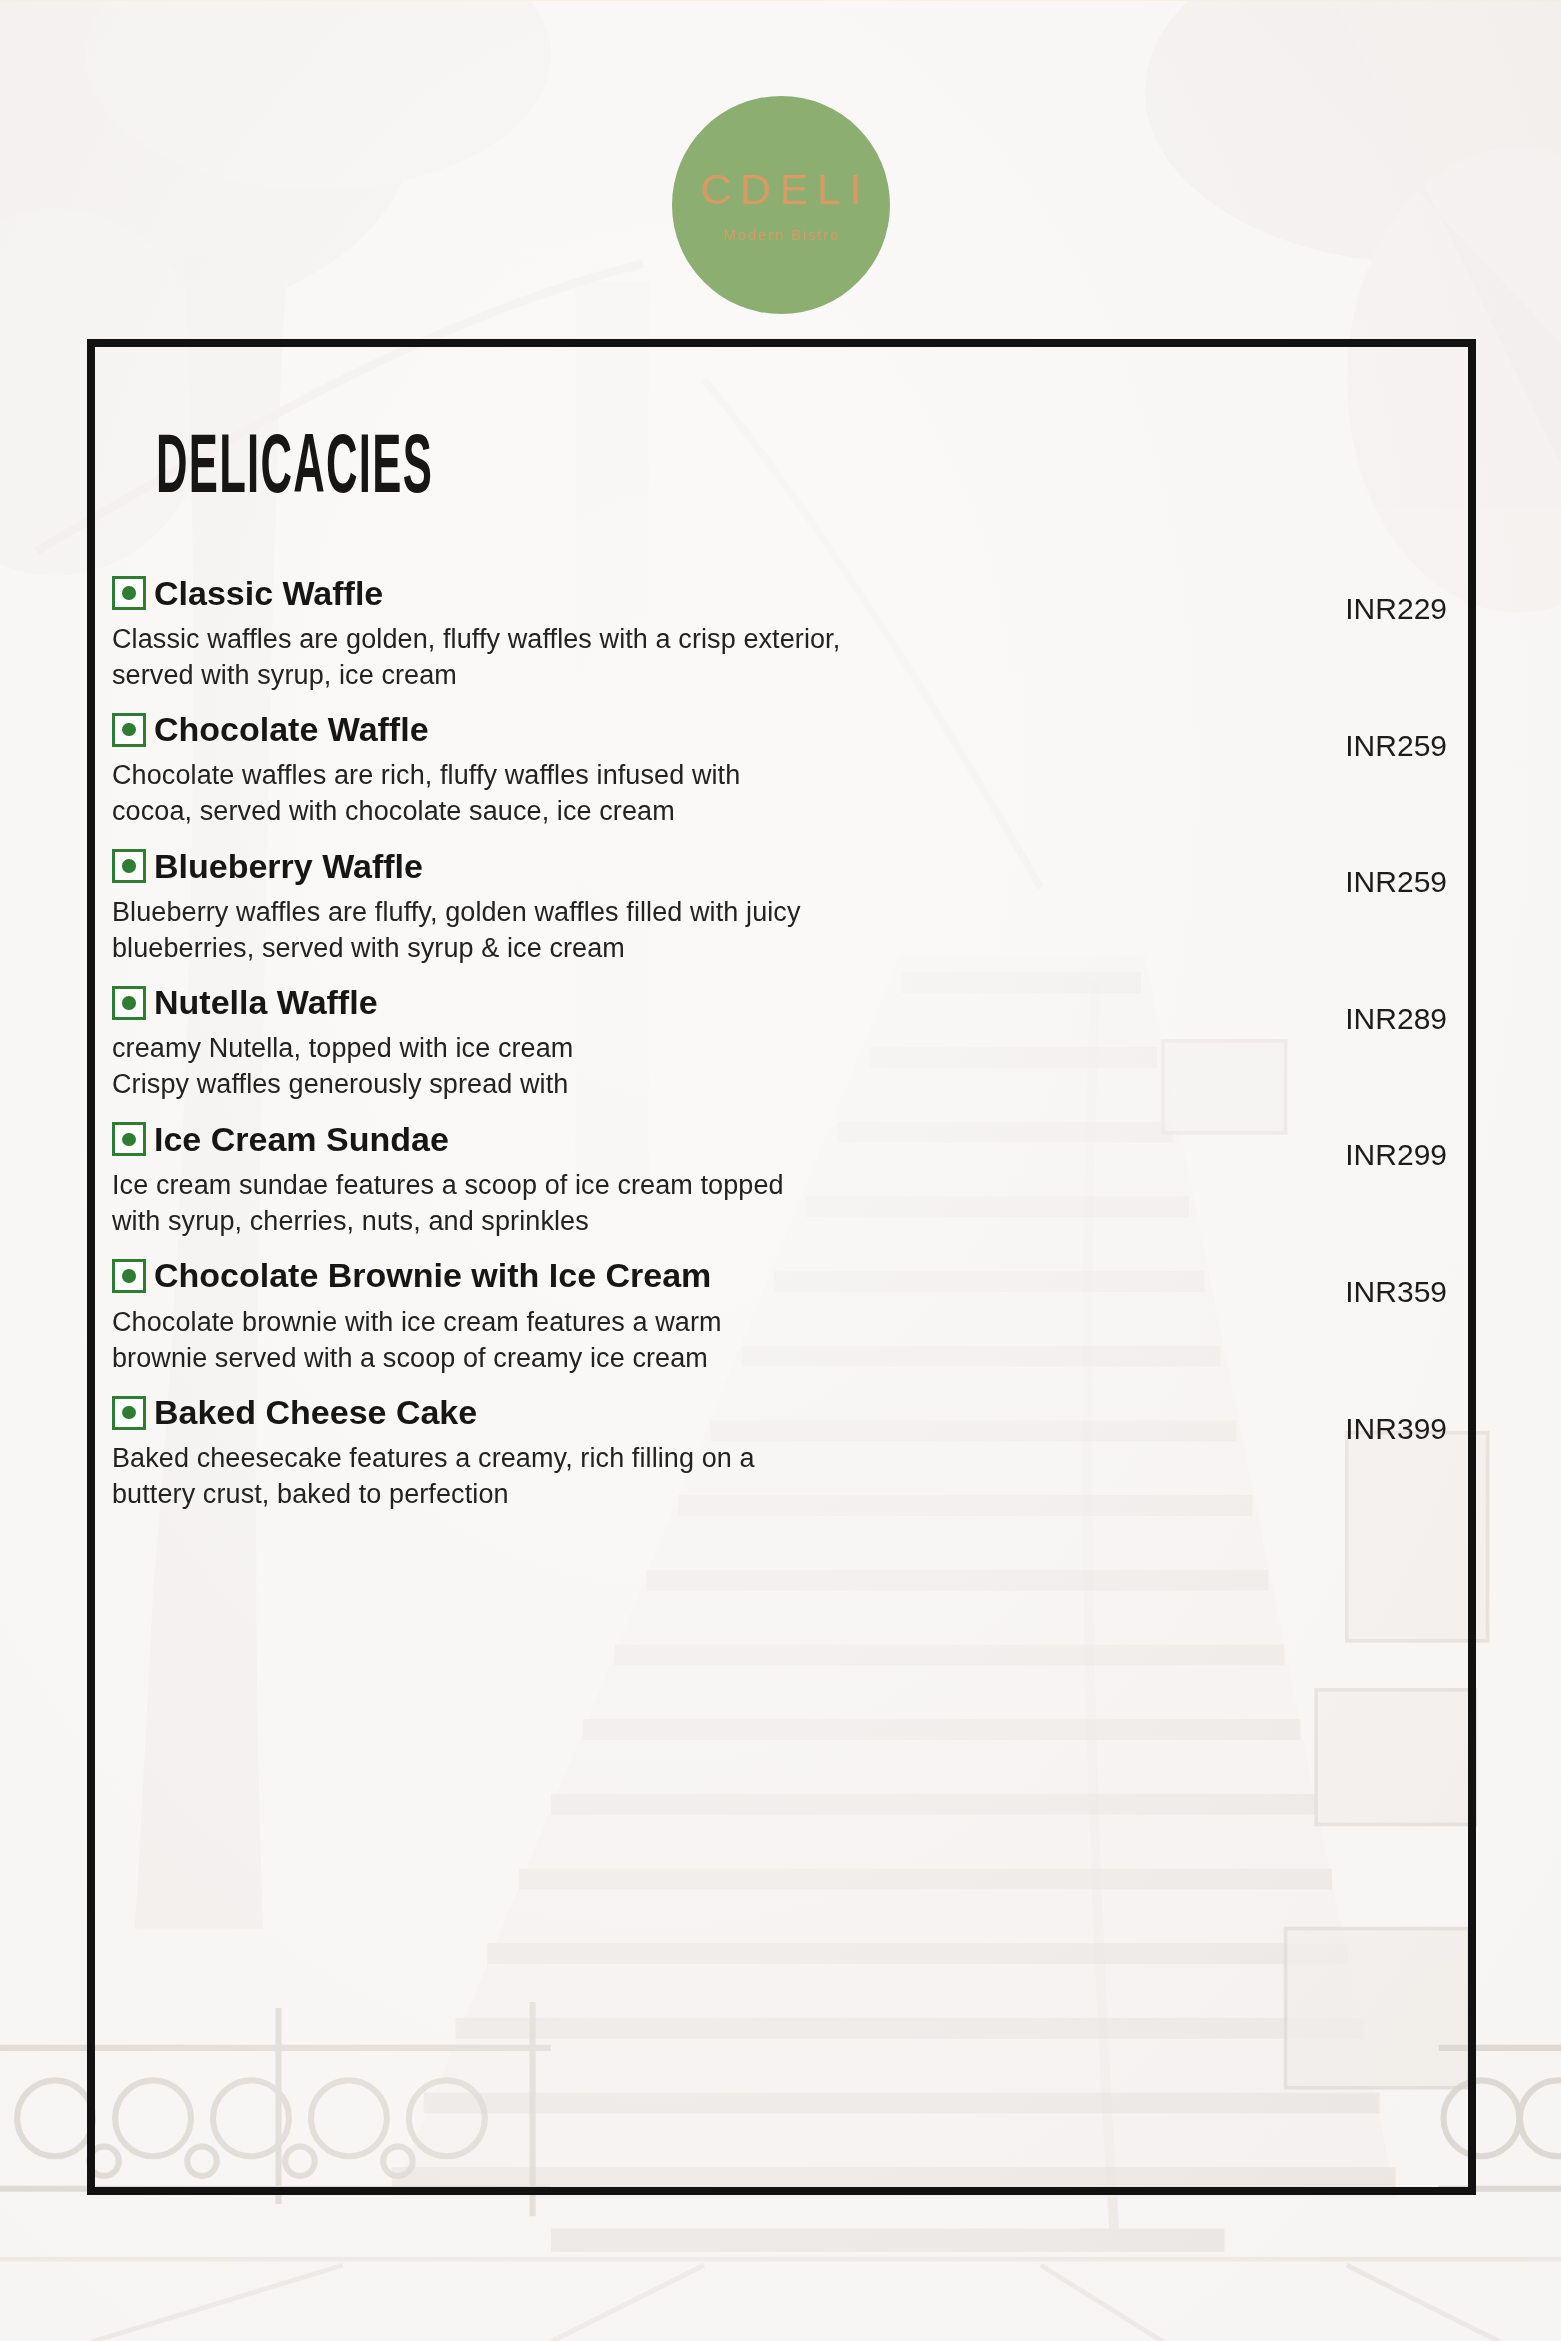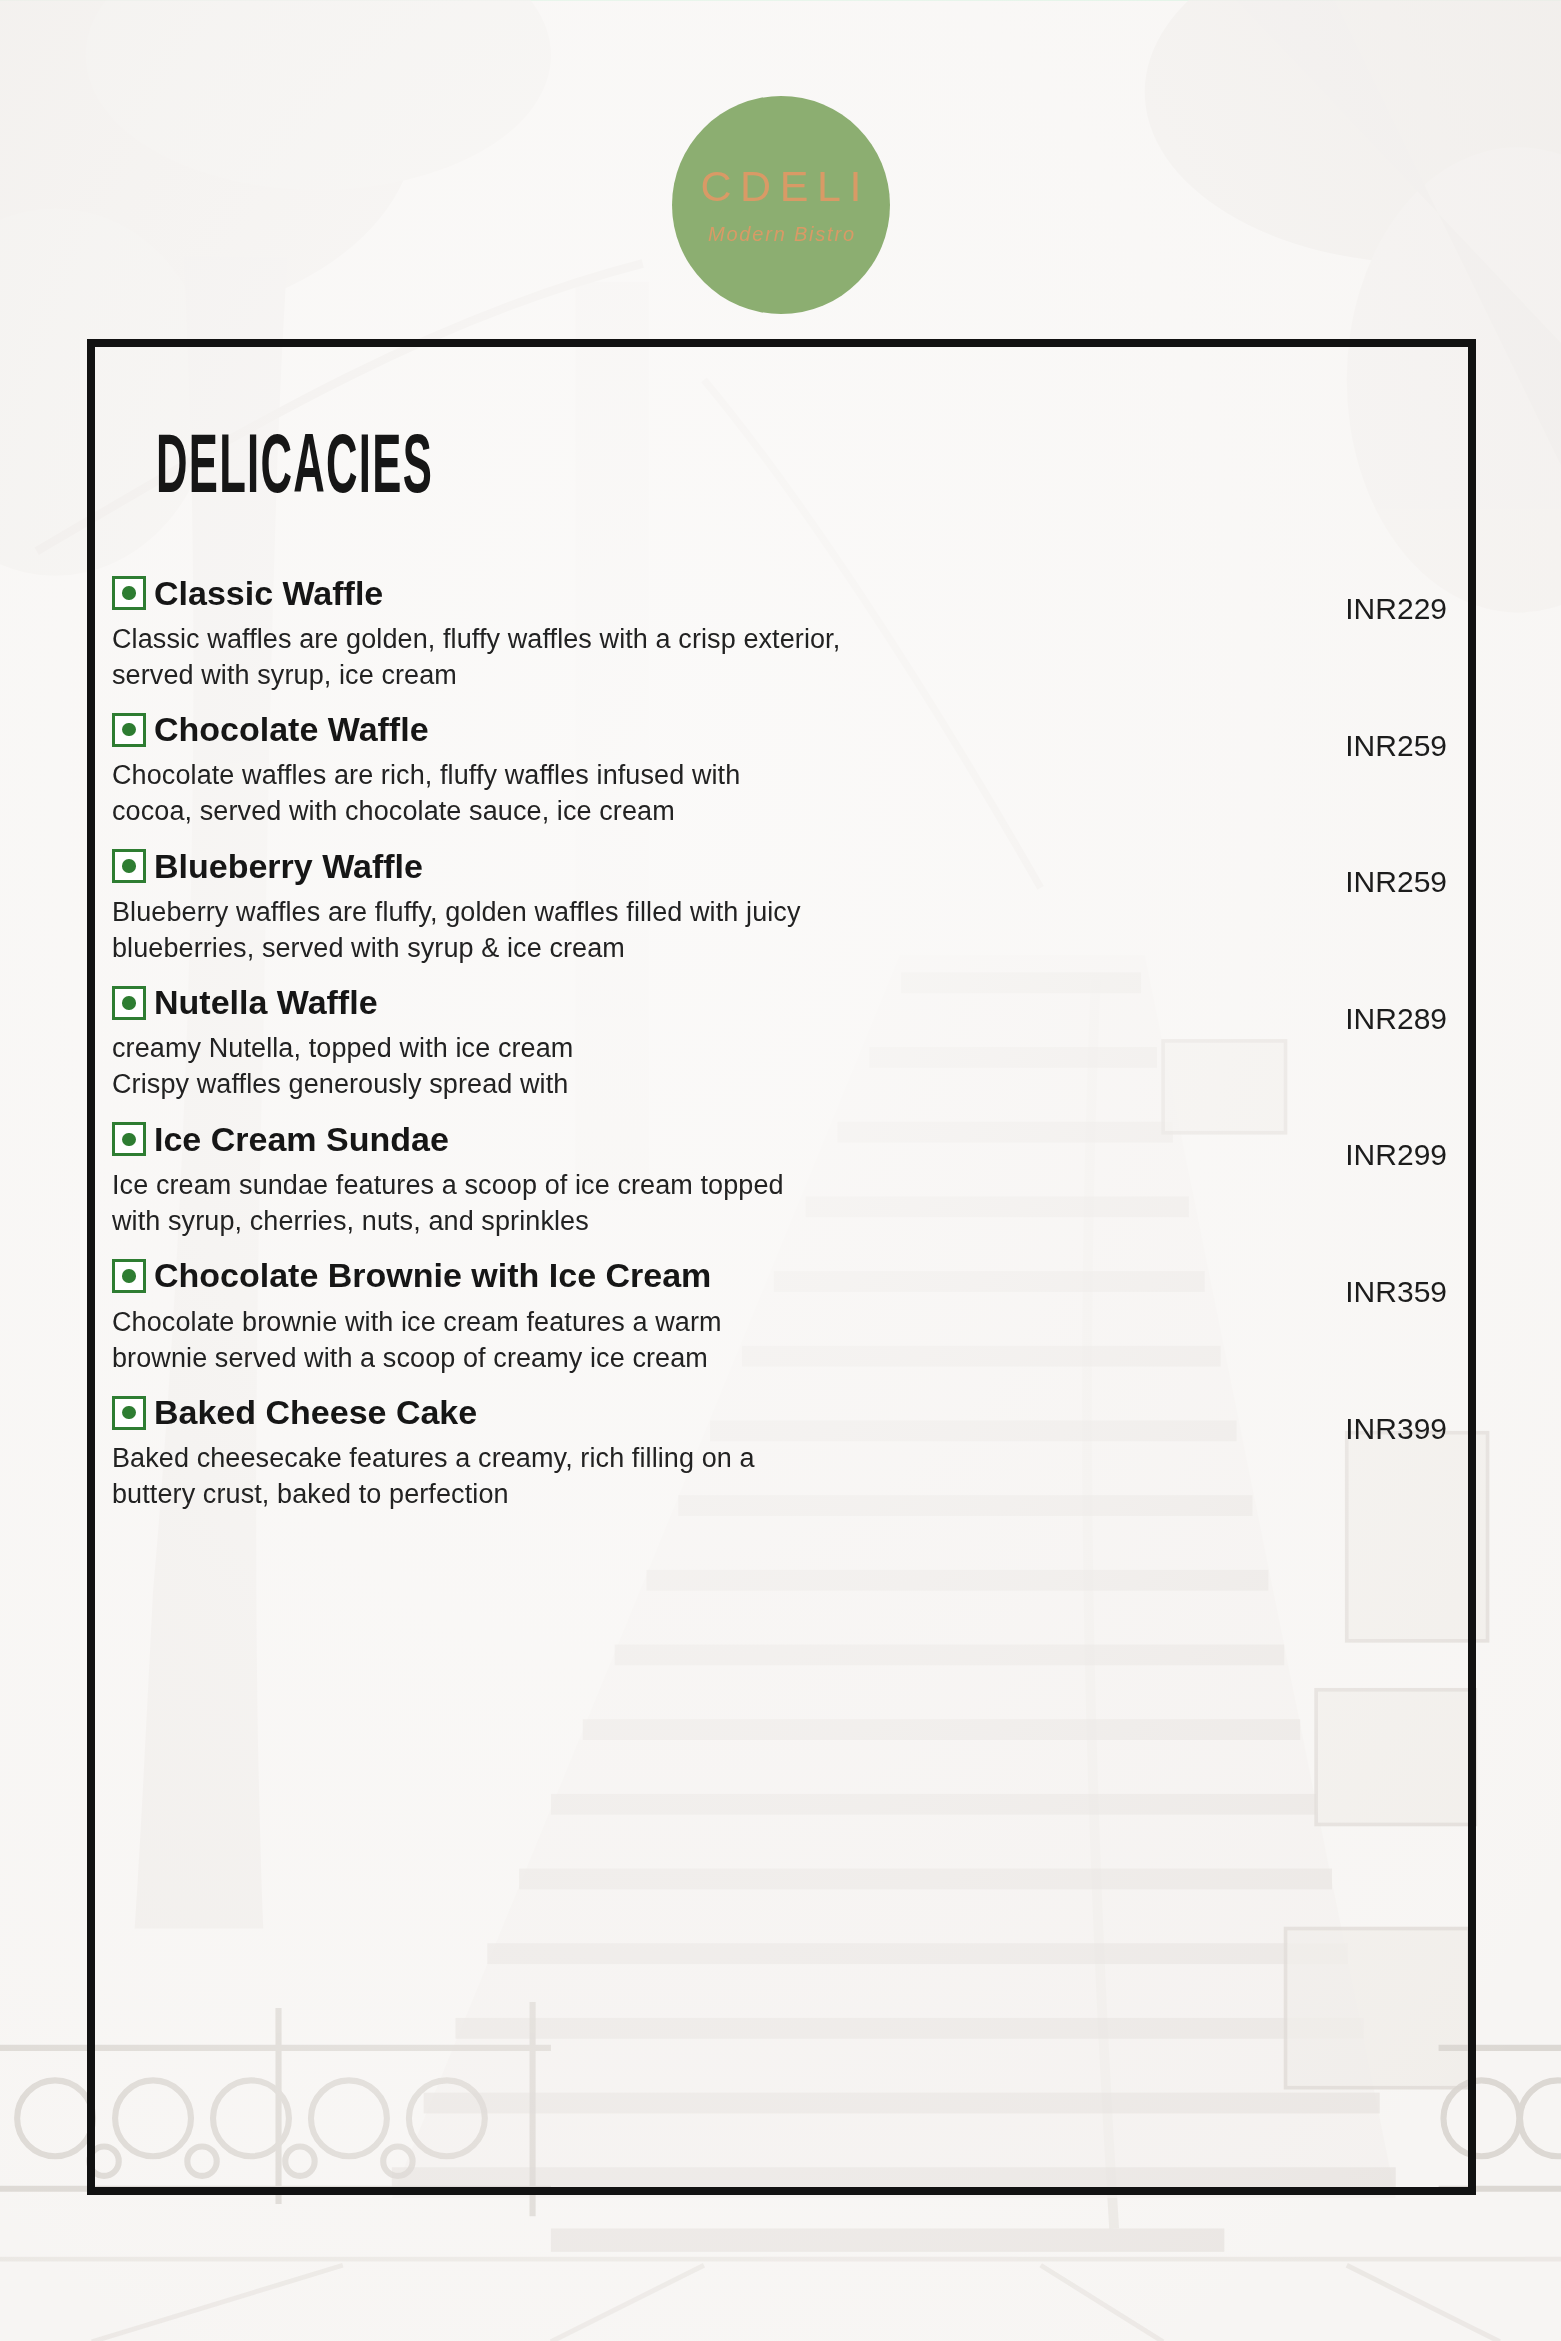--- a/index.html
+++ b/index.html
@@ -1,33 +1,33 @@
 <!DOCTYPE html>
 <html style="font-size:9.8px"><head>
 <meta charset="utf-8">
 <style>
   html,body{margin:0;padding:0;background:#f7f5f3;}
   .page{
     position:relative;width:1561px;height:2342px;overflow:hidden;
-    background:#86efac;font-family:"Liberation Sans",sans-serif;
+    background:#fde047;font-family:"Liberation Sans",sans-serif;
   }
   .bg{position:absolute;left:0;top:0;width:1561px;height:2342px;}
   
   .logo{
     position:absolute;left:672px;top:96px;width:218px;height:218px;
     border-radius:50%;display:flex;flex-direction:column;align-items:center;
     justify-content:center;text-align:center;
   }
   .logo-brand{
     font-size:43px;font-weight:400;letter-spacing:8.6px;padding-left:8.6px;
     line-height:1.05;white-space:nowrap;
   }
   .logo-tagline{
-    margin-top:14px;font-size:20px;font-weight:400;letter-spacing:1.8px;
-    padding-left:1.8px;white-space:nowrap;font-style:italic;
+    margin-top:14px;font-size:15px;font-weight:400;letter-spacing:1.8px;
+    padding-left:1.8px;white-space:nowrap;
   }
   
   .frame{
     position:absolute;left:87px;top:339px;width:1389px;height:1856px;
     box-sizing:border-box;border:8px solid #121212;
   }
   
   .title{
     position:absolute;left:156px;top:421px;font-size:84px;line-height:1;
     font-weight:700;letter-spacing:2.4px;color:#161616;white-space:nowrap;

